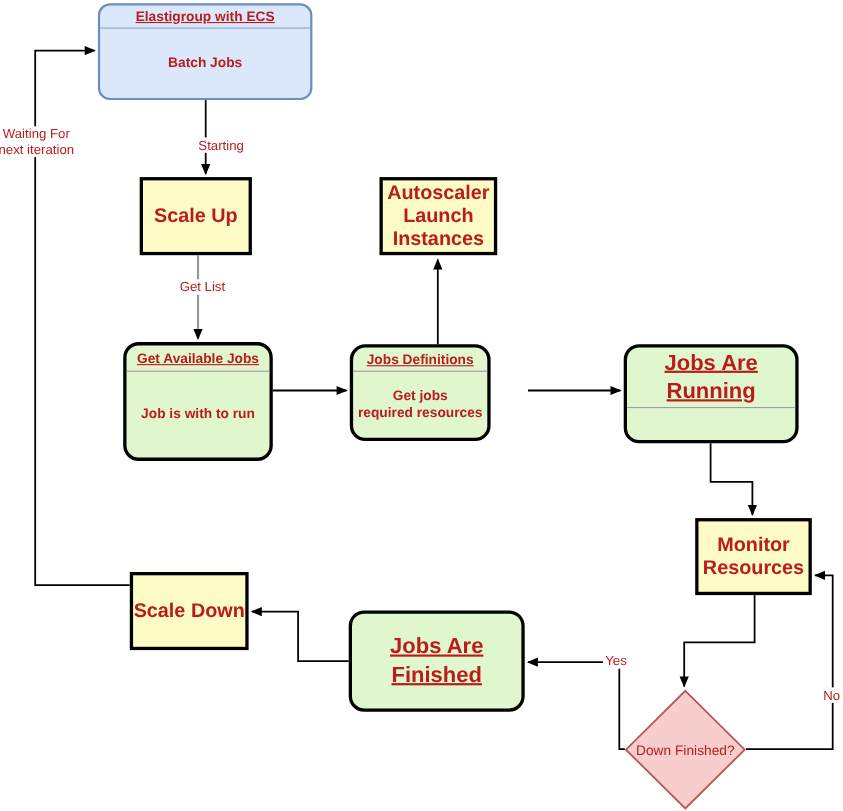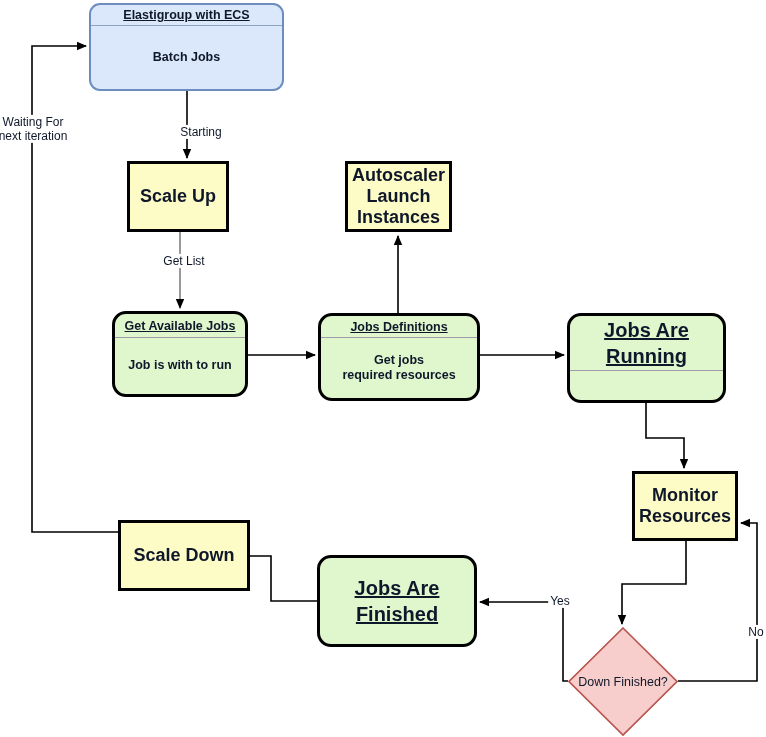--- a/index.html
+++ b/index.html
@@ -1,18 +1,18 @@
 <!DOCTYPE html>
 <html><head>
 <meta charset="utf-8">
 <style>
   html,body{margin:0;padding:0;background:#ffffff;}
   #canvas{
     position:relative;width:766px;height:737px;background:#ffffff;overflow:hidden;
-    font-family:"Liberation Sans",sans-serif;color:#0f172a;
+    font-family:"Liberation Sans",sans-serif;color:#b91c1c;
   }
   #wires{position:absolute;left:0;top:0;width:766px;height:737px;}
   .node{position:absolute;box-sizing:border-box;font-weight:bold;}
   .proc{
     background:#fdfcc6;border:3px solid #000;
     display:flex;align-items:center;justify-content:center;
     text-align:center;font-size:18px;line-height:1.18;white-space:pre-line;
   }
   .term{
     background:#dbe8fc;border:2px solid #6c8ebf;border-radius:11px;
@@ -75,44 +75,44 @@
     <div class="divider"></div>
     <div class="bod">Batch Jobs</div>
   </div>
 
   <div class="node proc" style="left:127px;top:161px;width:102px;height:71px;">Scale Up</div>
 
   <div class="node proc" style="left:345px;top:161px;width:107px;height:71px;">Autoscaler
 Launch
 Instances</div>
 
-  <div class="node green split" style="left:112px;top:311px;width:136px;height:86px;">
+  <div class="node green split" style="left:112px;top:311px;width:136px;height:108px;">
     <div class="hdr" style="height:23px;">Get Available Jobs</div>
     <div class="divider"></div>
     <div class="bod">Job is with to run</div>
   </div>
 
-  <div class="node green split" style="left:318px;top:313px;width:162px;height:88px;">
+  <div class="node green split" style="left:318px;top:313px;width:128px;height:88px;">
     <div class="hdr" style="height:21px;">Jobs Definitions</div>
     <div class="divider"></div>
     <div class="bod">Get jobs
 required resources</div>
   </div>
 
   <div class="node green split big" style="left:567px;top:313px;width:159px;height:90px;">
     <div class="hdr" style="height:54px;white-space:pre-line;">Jobs Are
 Running</div>
     <div class="divider"></div>
     <div class="bod"></div>
   </div>
 
   <div class="node proc" style="left:632px;top:471px;width:106px;height:70px;">Monitor
 Resources</div>
 
-  <div class="node proc" style="left:118px;top:520px;width:132px;height:71px;">Scale Down</div>
+  <div class="node proc" style="left:118px;top:520px;width:108px;height:71px;">Scale Down</div>
 
   <div class="node green" style="left:317px;top:555px;width:160px;height:92px;display:flex;">
     <div class="bigbody">Jobs Are
 Finished</div>
   </div>
 
   <div class="node diamond" style="left:568px;top:627px;width:110px;height:110px;">
     <svg width="110" height="110" viewBox="0 0 110 110">
       <polygon points="55,1 109,54.5 55,108 1,54.5" fill="#f7cecb" stroke="#b85450" stroke-width="1.6"></polygon>
     </svg>

